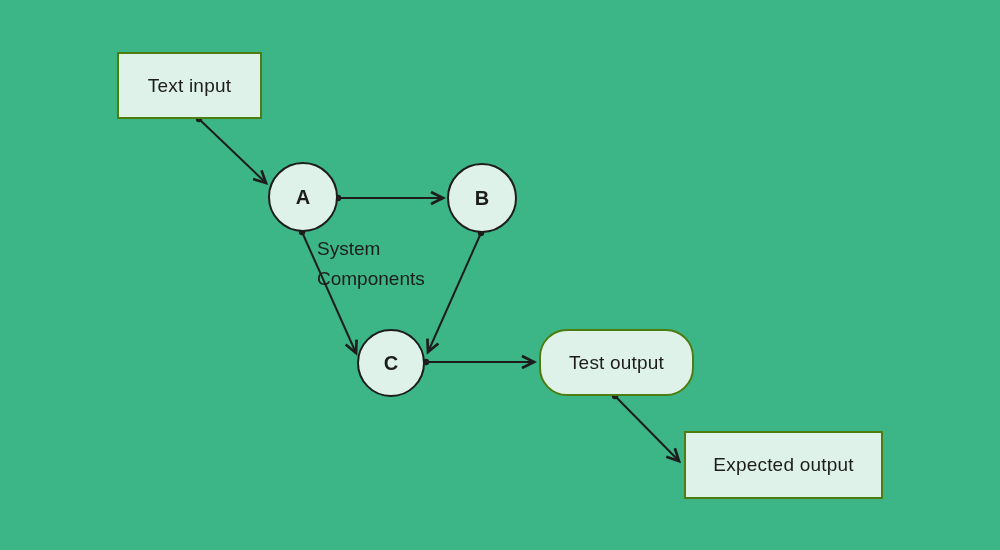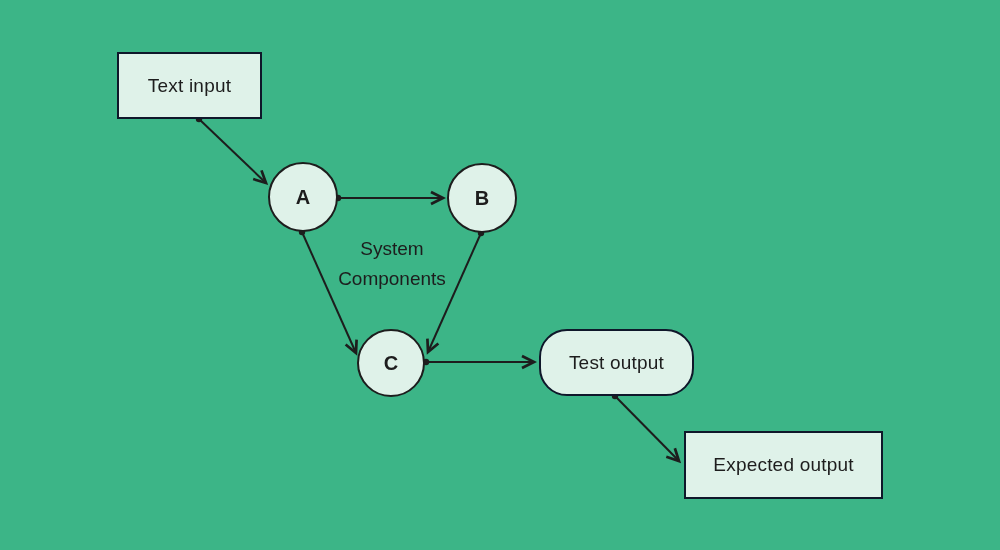--- a/index.html
+++ b/index.html
@@ -19,21 +19,21 @@
     position: absolute;
     left: 0;
     top: 0;
     width: 1000px;
     height: 550px;
   }
   .node-box {
     position: absolute;
     box-sizing: border-box;
     background: #dff2e9;
-    border: 2px solid #0f172a;
+    border: 2px solid #4d7c0f;
     display: flex;
     align-items: center;
     justify-content: center;
     font-size: 19px;
     letter-spacing: 0.2px;
   }
   .node-circle {
     position: absolute;
     box-sizing: border-box;
     background: #dff2e9;
@@ -49,21 +49,20 @@
   .box-test-output   { left: 539px; top: 329px; width: 155px; height: 67px; border-radius: 28px; }
   .box-expected-output { left: 684px; top: 431px; width: 199px; height: 68px; text-align: right; }
   .circle-a { left: 268px; top: 162px; width: 70px; height: 70px; }
   .circle-b { left: 447px; top: 163px; width: 70px; height: 70px; }
   .circle-c { left: 357px; top: 329px; width: 68px; height: 68px; }
   .free-label {
     position: absolute;
     left: 317px;
     top: 234px;
     width: 150px;
-    text-align: center;
     font-size: 19px;
     line-height: 30px;
   }
   svg line { stroke: #1d1d1d; stroke-width: 2; }
   svg circle.conn-dot { fill: #1d1d1d; }
 </style>
 </head>
 <body>
 
 <div class="canvas">

